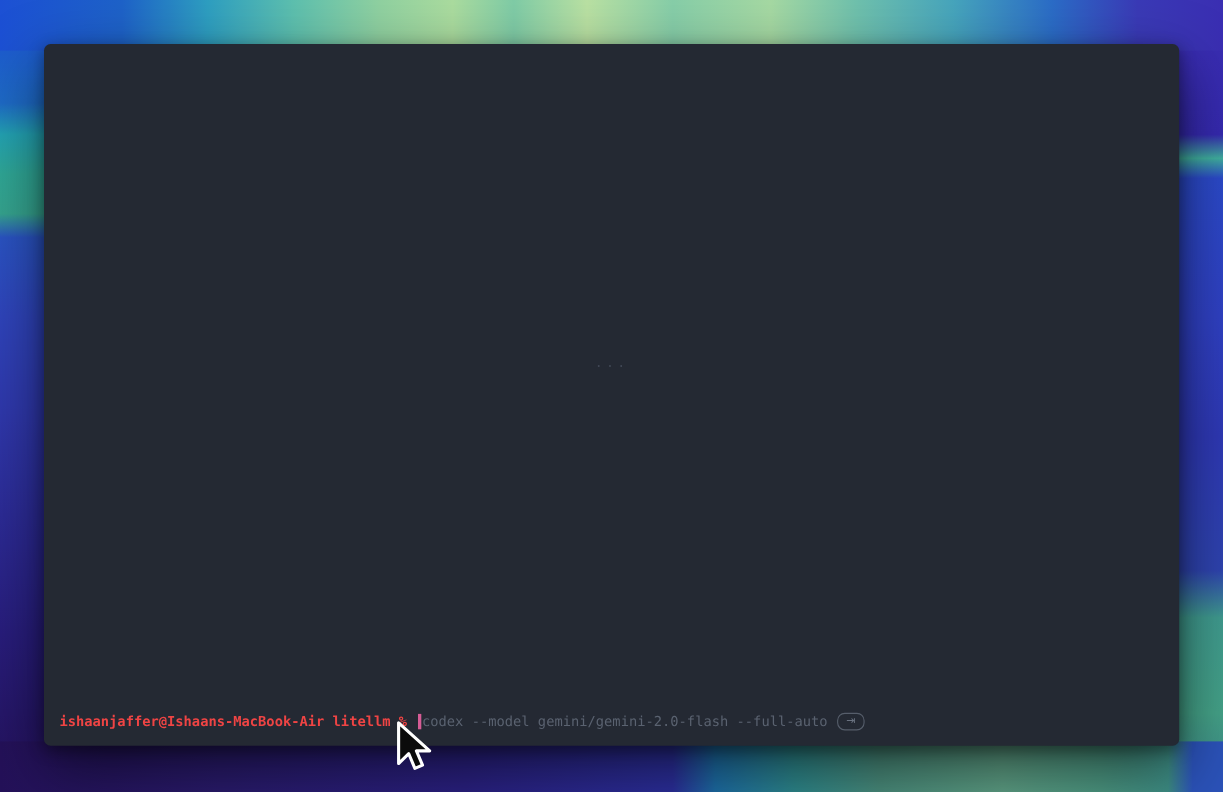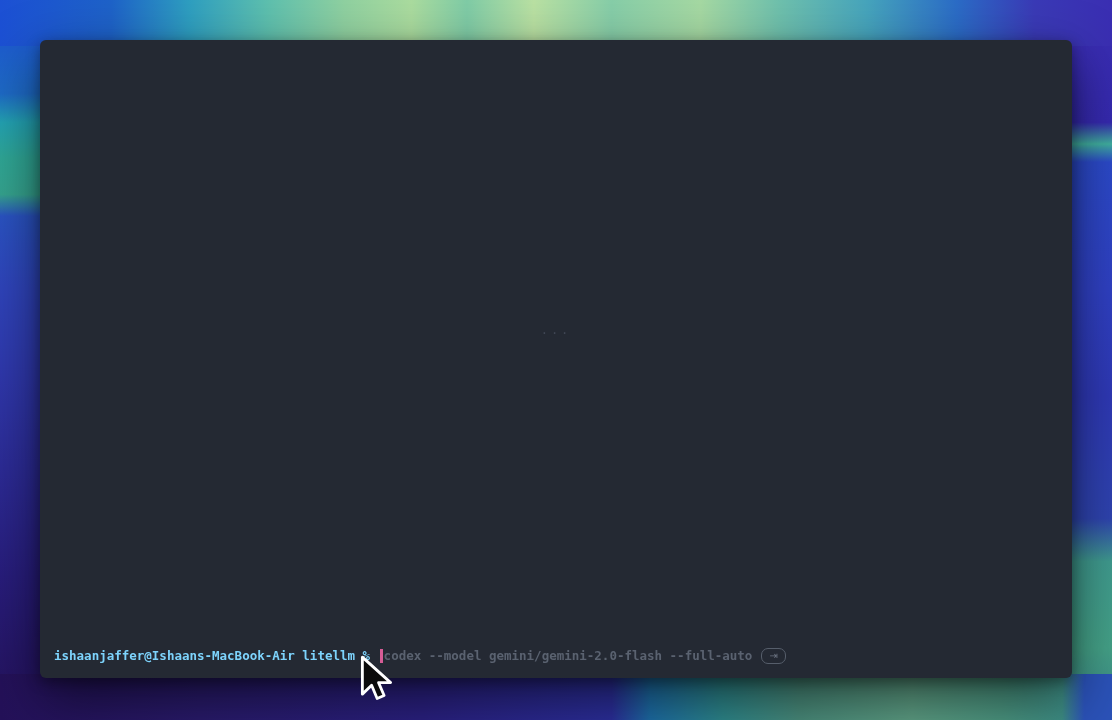--- a/index.html
+++ b/index.html
@@ -19,26 +19,26 @@
   .spinner {
     position:absolute; top:283px; left:0; right:0;
     text-align:center; color:#3f4654; font-size:12px; letter-spacing:3px;
     user-select:none;
   }
   .prompt-line {
     position:absolute; left:14px; bottom:14px; right:10px;
     display:flex; align-items:center; white-space:pre;
     font-size:12.5px; line-height:16px;
   }
-  .prompt-text { color:#7dd3fc; font-weight:bold; }
+  .prompt-text { color:#ef4444; font-weight:bold; }
   .text-cursor {
     display:inline-block; width:3px; height:14px;
     background:#d65c96; margin:0 1px 0 2px; flex:0 0 auto;
   }
-  .suggestion { color:#5a6270;font-weight:bold; }
+  .suggestion { color:#5a6270; }
   .tab-hint {
     margin-left:9px; flex:0 0 auto;
     border:1px solid #565e6b; color:#6a7280;
     border-radius:7px; font-size:10px; line-height:13px; padding:0 7px 1px 7px;
     font-family:"DejaVu Sans", sans-serif;
   }
   .mouse-cursor { position:absolute; left:360px; top:655px; }
 </style>
 </head>
 <body>

